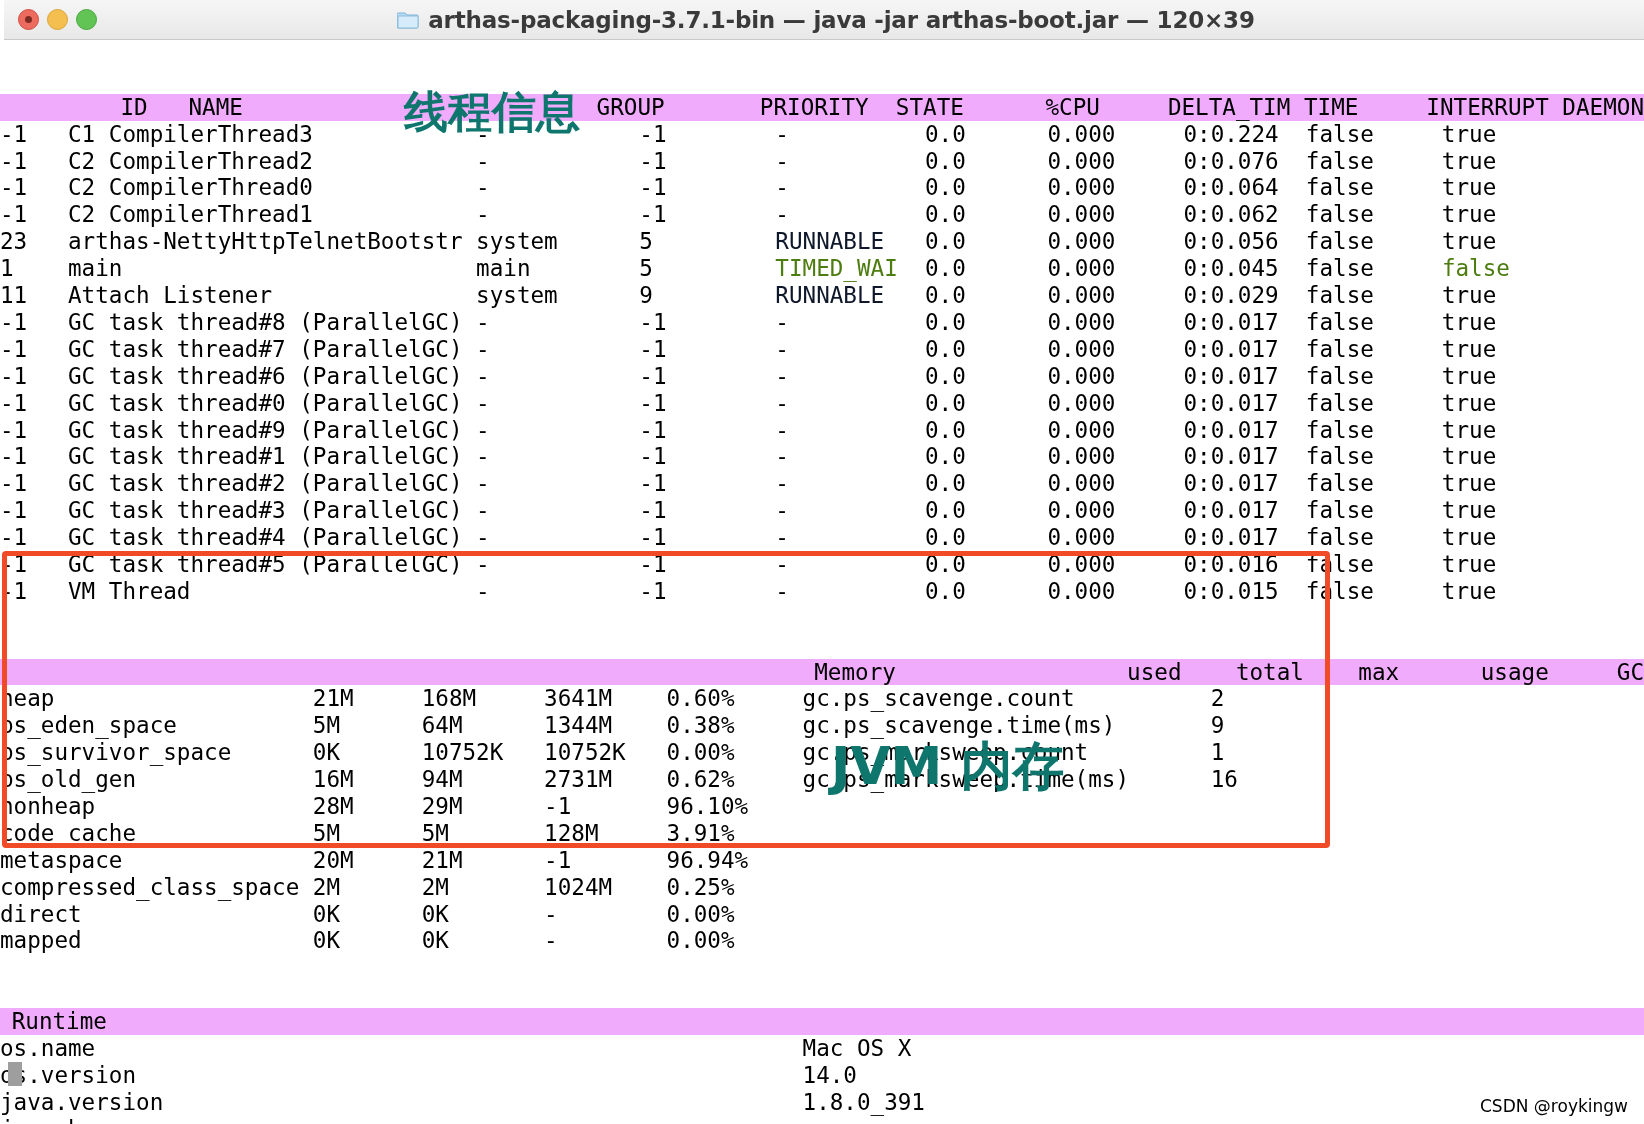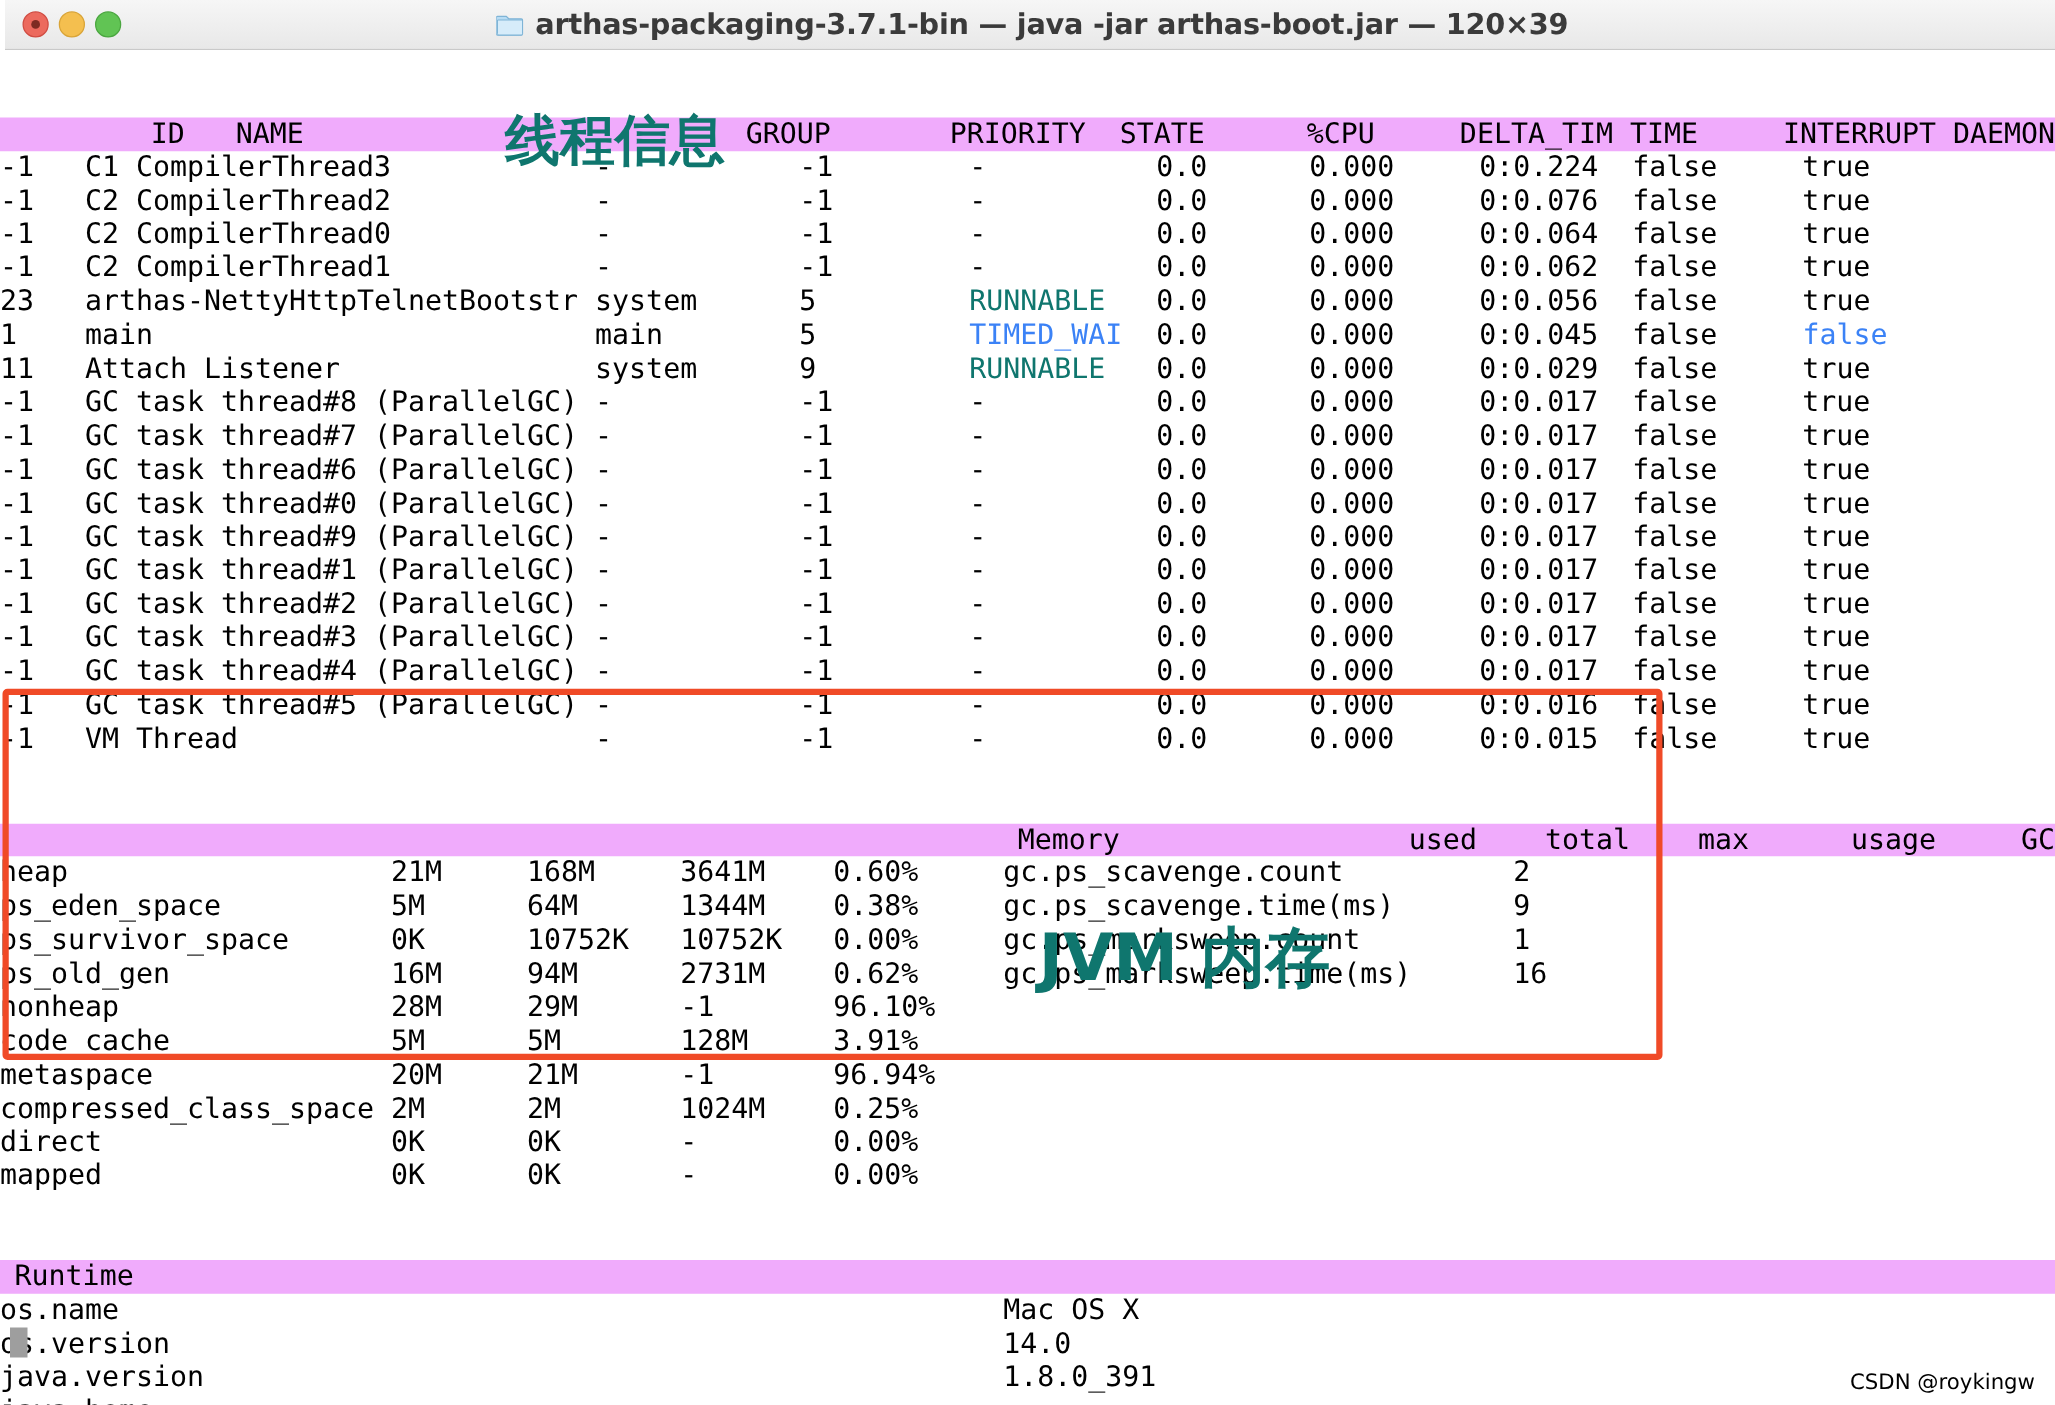--- a/index.html
+++ b/index.html
@@ -77,22 +77,22 @@
     color: #000000;
     font-family: "DejaVu Sans Mono", monospace;
     font-size: 22.6px;
     line-height: 26.9px;
     white-space: pre;
     overflow: hidden;
   }
   .line { height: 26.9px; white-space: pre; }
   .hdr  { background: #f0abfc; font-weight: normal; text-align: right; }
   .b    { font-weight: normal; }
-  .green   { color: #0f766e; }
-  .magenta { color: #3b82f6; }
+  .green   { color: #0f172a; }
+  .magenta { color: #4d7c0f; }
 
   
   #cursor-block {
     position: absolute;
     left: 8px;
     top: 1022px;
     width: 14px;
     height: 24px;
     background: #9e9e9e;
   }

